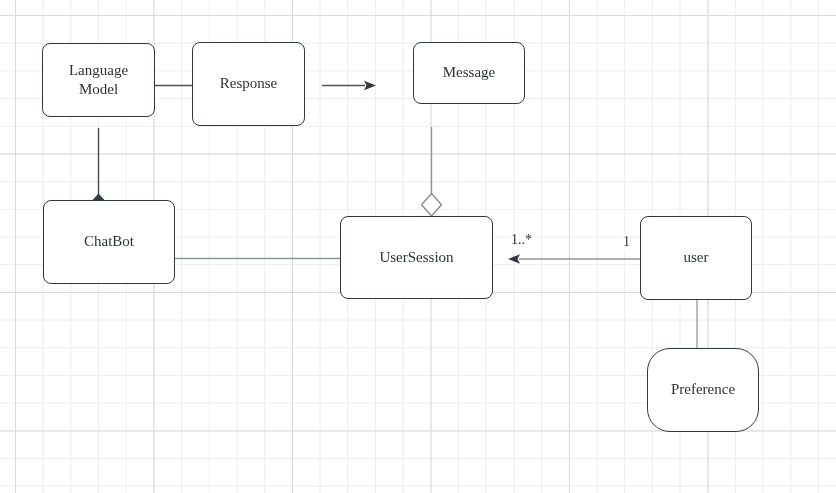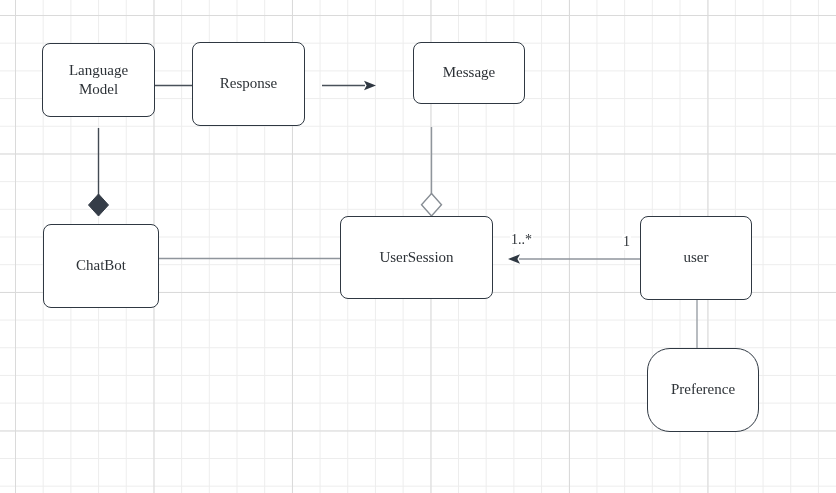--- a/index.html
+++ b/index.html
@@ -26,21 +26,21 @@
     border: 1.6px solid #2f3842;
     border-radius: 8px;
     display: flex; align-items: center; justify-content: center;
     text-align: center;
     font-size: 15px; line-height: 1.27; color: #2d3237;
     cursor: default;
   }
   .node--language-model { left: 42px;  top: 43px;  width: 113px; height: 74px; padding: 0 28px; }
   .node--response       { left: 192px; top: 42px;  width: 113px; height: 84px; }
   .node--message        { left: 376px; top: 42px;  width: 112px; height: 62px; margin-left: 37px; }
-  .node--chatbot        { left: 43px;  top: 224px; width: 116px; height: 84px; }
+  .node--chatbot        { left: 43px;  top: 200px; width: 132px; height: 84px; }
   .node--usersession    { left: 340px; top: 216px; width: 153px; height: 83px; }
   .node--user           { left: 640px; top: 216px; width: 112px; height: 84px; }
   .node--preference     { left: 647px; top: 348px; width: 112px; height: 84px; border-radius: 23px; }
   .edge-label {
     position: absolute;
     font-size: 14px; color: #2d3237;
     background: #ffffff; padding: 0 1px;
     white-space: nowrap;
   }
   .edge-label--target-mult { left: 510px; top: 232px; }

